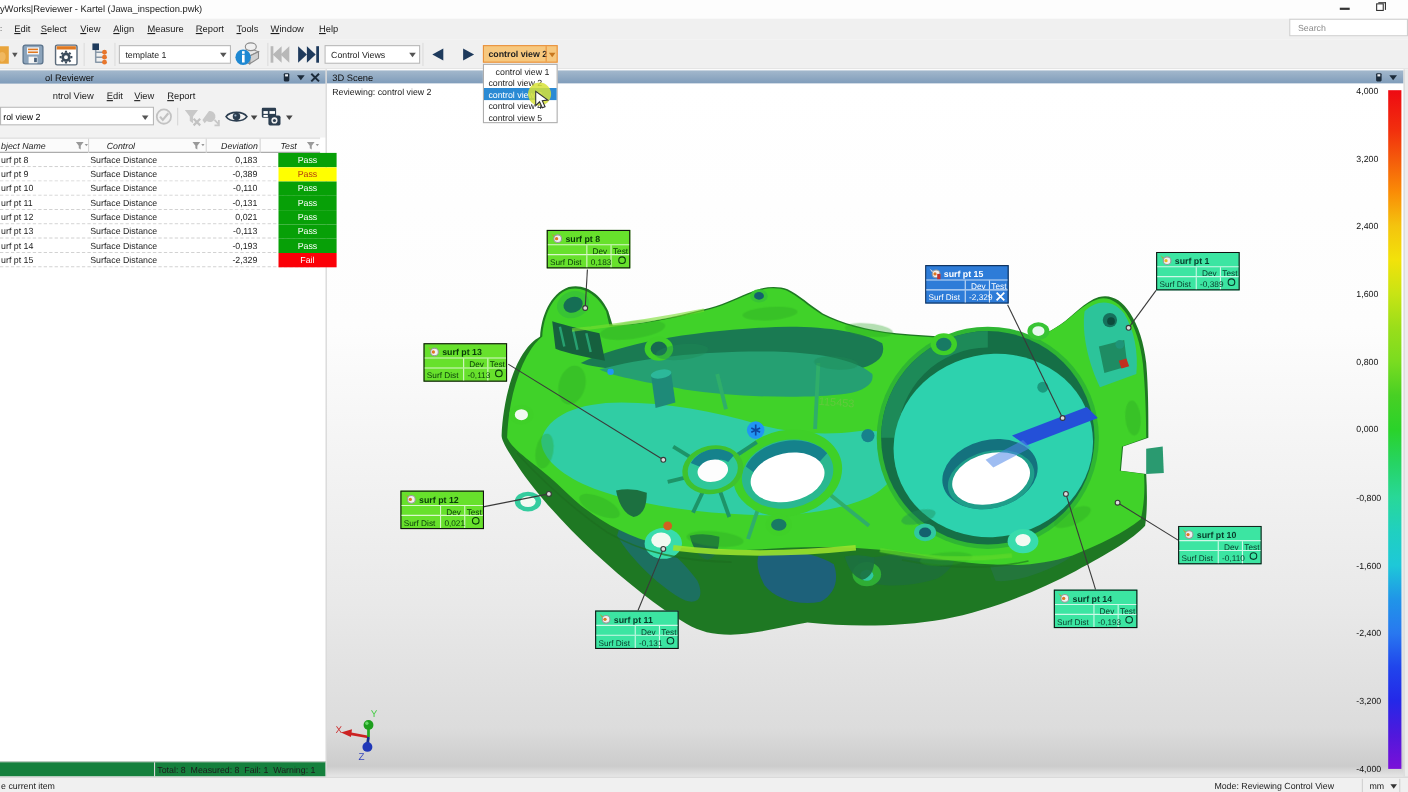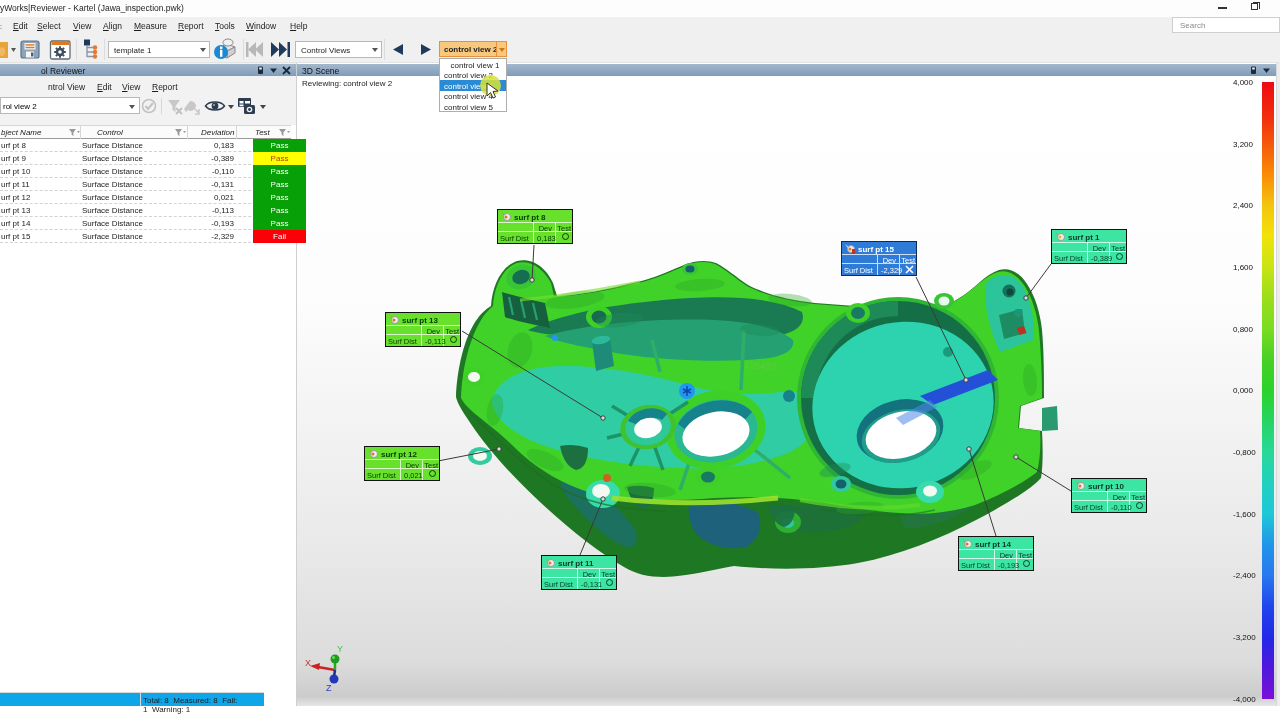--- a/index.html
+++ b/index.html
@@ -36,21 +36,21 @@
 #lpmenu span { position:absolute; top:2px; font-size:8.5px; color:#1c1c1c; }
 #lpcombo { left:0; top:34px; width:140px; height:17px; background:#fff; border:1px solid #b8b8b8; }
 #lptable { left:0; top:62px; width:291px; background:#fff; font-size:8px; color:#1c1c1c; }
 #lthead { position:relative; height:14px; background:#fbfbfb; border-bottom:1px solid #9a9a9a; border-top:1px solid #d5d5d5;font-style:italic; }
 .lrow { position:relative; height:13px; border-bottom:1px dashed #d2d2d2; background:#fff; }
 .c1 { position:absolute; left:1px; top:2px; }
 .c2 { position:absolute; left:82px; top:2px; }
 .c3 { position:absolute; width:62px; left:172px; top:2px; text-align:right; }
 .badge { position:absolute; left:225px; top:0px; width:53px; height:13px; text-align:center; font-size:8px; padding-top:2px; z-index:2;margin-left:28px; }
 .colline { position:absolute; top:0; width:1px; height:13px; background:#d5d5d5; }
-#lpbottom { left:0; top:629px; width:264px; height:14px; background:#0ea5e9; border-top:1px solid #d8d8d8; font-size:8px; color:#1c1c1c; }
+#lpbottom { left:0; top:629px; width:296px; height:14px; background:#15803d; border-top:1px solid #d8d8d8; font-size:8px; color:#1c1c1c; }
 
 
 #scene { left:297px; top:63px; width:983px; height:643px; background:#fff; }
 #schead { left:0; top:1px; width:979px; height:12px; background:linear-gradient(#a3b8cc,#7f9cba); }
 #schead .t { position:absolute; left:5px; top:2px; font-size:8.5px; color:#111; }
 #viewport { left:0; top:13px; width:983px; height:630px; background:linear-gradient(#ffffff 0%, #fdfdfd 35%, #e9e9e9 75%, #dcdcdc 93%, #cccccc 98.5%, #e6e6e6 100%); }
 #reviewing { left:5px; top:16px; font-size:8px; color:#222; }
 
 
 .lbl { position:absolute; width:76px; border:1px solid #111; font-size:7.5px; }
@@ -714,13 +714,21 @@
     <div style="position:relative;height:10.6px;padding:1.5px 0 0 4px;">control view 2</div>
     <div style="position:relative;height:10.6px;padding:1.5px 0 0 4px;background:#2a8ad4;color:#fff;">control view 3</div>
     <div style="position:relative;height:10.6px;padding:1.5px 0 0 4px;">control view 4</div>
     <div style="position:relative;height:10.6px;padding:1.5px 0 0 4px;">control view 5</div>
   </div>
   <div class="abs" style="left:480px;top:75px;width:21px;height:21px;border-radius:50%;background:rgba(215,226,55,0.85);"></div>
   <svg class="abs" style="left:486px;top:82px" width="14" height="18">
       <path d="M1,1 L1,14 L4.5,10.5 L7,16 L9.5,15 L7,9.5 L12,9 Z" fill="#fff" stroke="#333" stroke-width="1"></path>
     </svg>
 
+  <div class="abs" id="statusbar">
+    <span style="position:absolute;left:1px;top:3px;">e current item</span>
+    <span style="position:absolute;left:1104px;top:3px;">Mode: Reviewing Control View</span>
+    <span style="position:absolute;left:1245px;top:3px;">mm</span>
+    <span class="carr" style="left:1264px; top:6px; border-top-color:#333;"></span>
+    <span style="position:absolute;left:1238px;top:1px;width:1px;height:12px;background:#d0d0d0;"></span>
+    <span style="position:absolute;left:1272px;top:1px;width:1px;height:12px;background:#d0d0d0;"></span>
+  </div>
 </div>
 
 </body></html>

